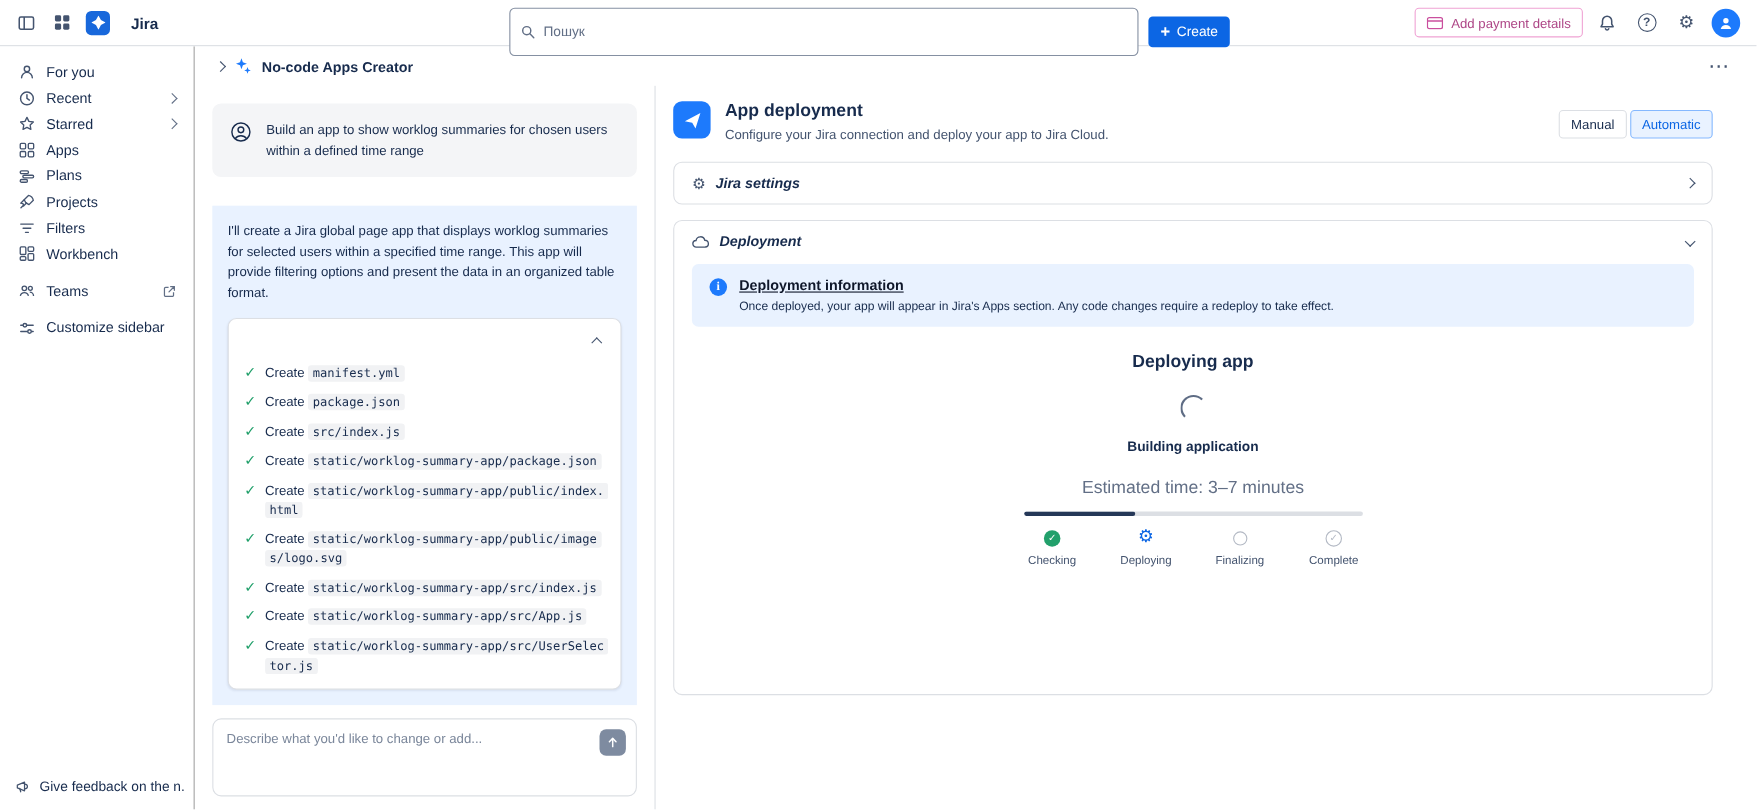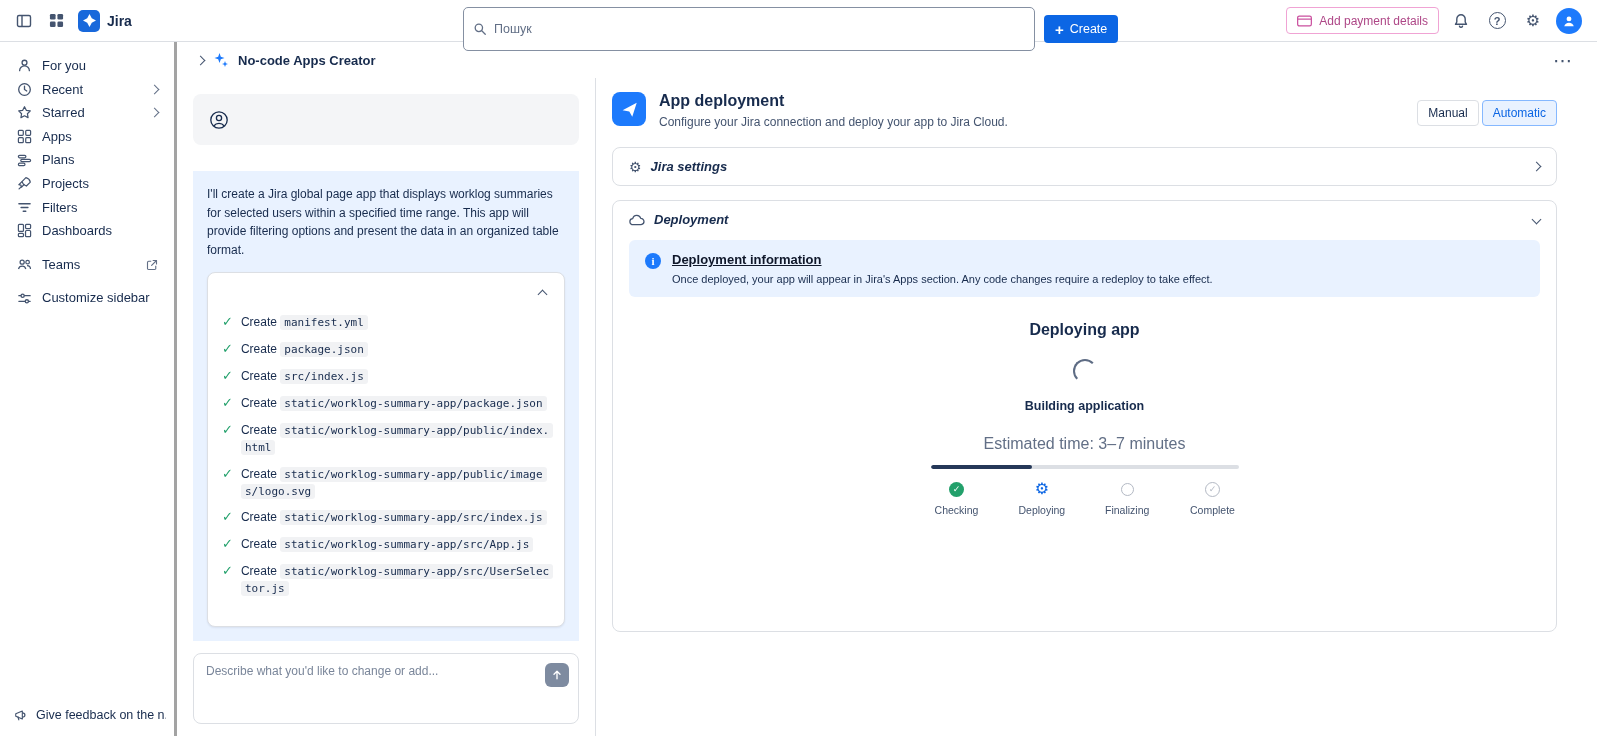--- a/index.html
+++ b/index.html
@@ -16,21 +16,21 @@
   .chev-right { transform:rotate(-45deg); }
   .chev-down  { transform:rotate(45deg); }
   .chev-up    { transform:rotate(-135deg); }
 
   
   .topbar { height:42px; border-bottom:1px solid #DCDFE4; display:flex; align-items:center;
     padding:0 14px 0 10px; position:relative; background:#fff; }
   .topbar-left { display:flex; align-items:center; gap:4px; }
   .icon-btn { width:28px; height:28px; border-radius:4px; display:flex; align-items:center;
     justify-content:center; color:#44546F; cursor:pointer; background:none; border:none; }
-  .logo-wrap { display:flex; align-items:center; gap:7px; margin-left:4px; }
+  .logo-wrap { display:flex; align-items:center; gap:19px; margin-left:4px; }
   .logo-badge { width:22px; height:22px; border-radius:5px; background:#1868DB;
     display:flex; align-items:center; justify-content:center; }
   .app-name { font-size:14px; font-weight:bold; color:#172B4D; }
 
   .topbar-center { position:absolute; left:463px; top:7px; display:flex; align-items:center; gap:9px; }
   .search-box { width:572px; height:44px; border:1px solid #8590A2; border-radius:5px;
     display:flex; align-items:center; gap:7px; padding:0 9px; background:#fff; }
   .search-box input { border:none; outline:none; flex:1; font-size:12.5px; color:#172B4D;
     font-family:"Liberation Sans",sans-serif; background:transparent; }
   .search-box input::placeholder { color:#626F86; }
@@ -46,21 +46,21 @@
   .q-circle { width:17px; height:17px; border:1.4px solid #44546F; border-radius:50%;
     font-size:11px; font-weight:bold; color:#44546F; display:flex; align-items:center; justify-content:center; }
   .gear-glyph { font-size:16px; color:#44546F; line-height:1; }
   .avatar { width:26px; height:26px; border-radius:50%; background:#1D7AFC;
     display:flex; align-items:center; justify-content:center; cursor:pointer; }
 
   
   .app-body { display:flex; height:694px; }
 
   
-  .sidebar { width:177px; border-right:3px solid #a3a3a3; padding:12px 8px 10px;
+  .sidebar { width:177px; border-right:1px solid #a3a3a3; padding:12px 8px 10px;
     display:flex; flex-direction:column; background:#fff; flex:none; }
   .side-item { display:flex; align-items:center; gap:10px; padding:4px 8px; border-radius:5px;
     font-size:13px; color:#172B4D; cursor:pointer; line-height:1.2; min-height:23px; }
   .s-icon { width:16px; display:flex; justify-content:center; color:#44546F; flex:none; }
   .side-chev { margin-left:auto; color:#626F86; }
   .ext-icon { margin-left:auto; color:#626F86; }
   .gap-top { margin-top:10px; }
   .sidebar-bottom { margin-top:auto; }
   .feedback-item { display:flex; align-items:center; gap:8px; font-size:12.5px; color:#172B4D;
     padding:4px 6px; cursor:pointer; white-space:nowrap; overflow:hidden; }
@@ -304,21 +304,21 @@
     </div>
     <div class="side-item">
       <span class="s-icon">
         <svg width="15" height="15" viewBox="0 0 16 16" fill="none" stroke="#44546F" stroke-width="1.3">
             <rect x="1.5" y="1.5" width="5.4" height="7.4" rx="1"></rect>
             <rect x="9.1" y="1.5" width="5.4" height="4.4" rx="1"></rect>
             <rect x="1.5" y="11" width="5.4" height="3.5" rx="1"></rect>
             <rect x="9.1" y="8" width="5.4" height="6.5" rx="1"></rect>
           </svg>
       </span>
-      <span>Dashboards</span>
+      <span>Workbench</span>
     </div>
     <div class="side-item gap-top">
       <span class="s-icon">
         <svg width="15" height="15" viewBox="0 0 16 16" fill="none" stroke="#44546F" stroke-width="1.3">
             <circle cx="5.5" cy="5.5" r="2.2"></circle>
             <path d="M1.6 12.8a4 4 0 0 1 7.8 0"></path>
             <circle cx="11.3" cy="5.5" r="1.9"></circle>
             <path d="M10.7 9.2a3.7 3.7 0 0 1 3.7 3.6"></path>
           </svg>
       </span>
@@ -373,20 +373,21 @@
 
       <section class="chat-panel">
         <div class="user-msg">
           <span class="u-icon">
             <svg width="20" height="20" viewBox="0 0 20 20" fill="none" stroke="#172B4D" stroke-width="1.3">
                 <circle cx="10" cy="10" r="8.2"></circle>
                 <circle cx="10" cy="8" r="2.6"></circle>
                 <path d="M4.8 16a6.4 6.4 0 0 1 10.4 0"></path>
               </svg>
           </span>
+          <span>Build an app to show worklog summaries for chosen users within a defined time range</span>
         </div>
 
         <div class="assistant-block">
           <div>I'll create a Jira global page app that displays worklog summaries for selected users within a specified time range. This app will provide filtering options and present the data in an organized table format.</div>
 
           <div class="workbench-card">
             <div class="card-header">
               <span class="chev chev-up card-chev"></span>
             </div>
             <div class="task-list">

